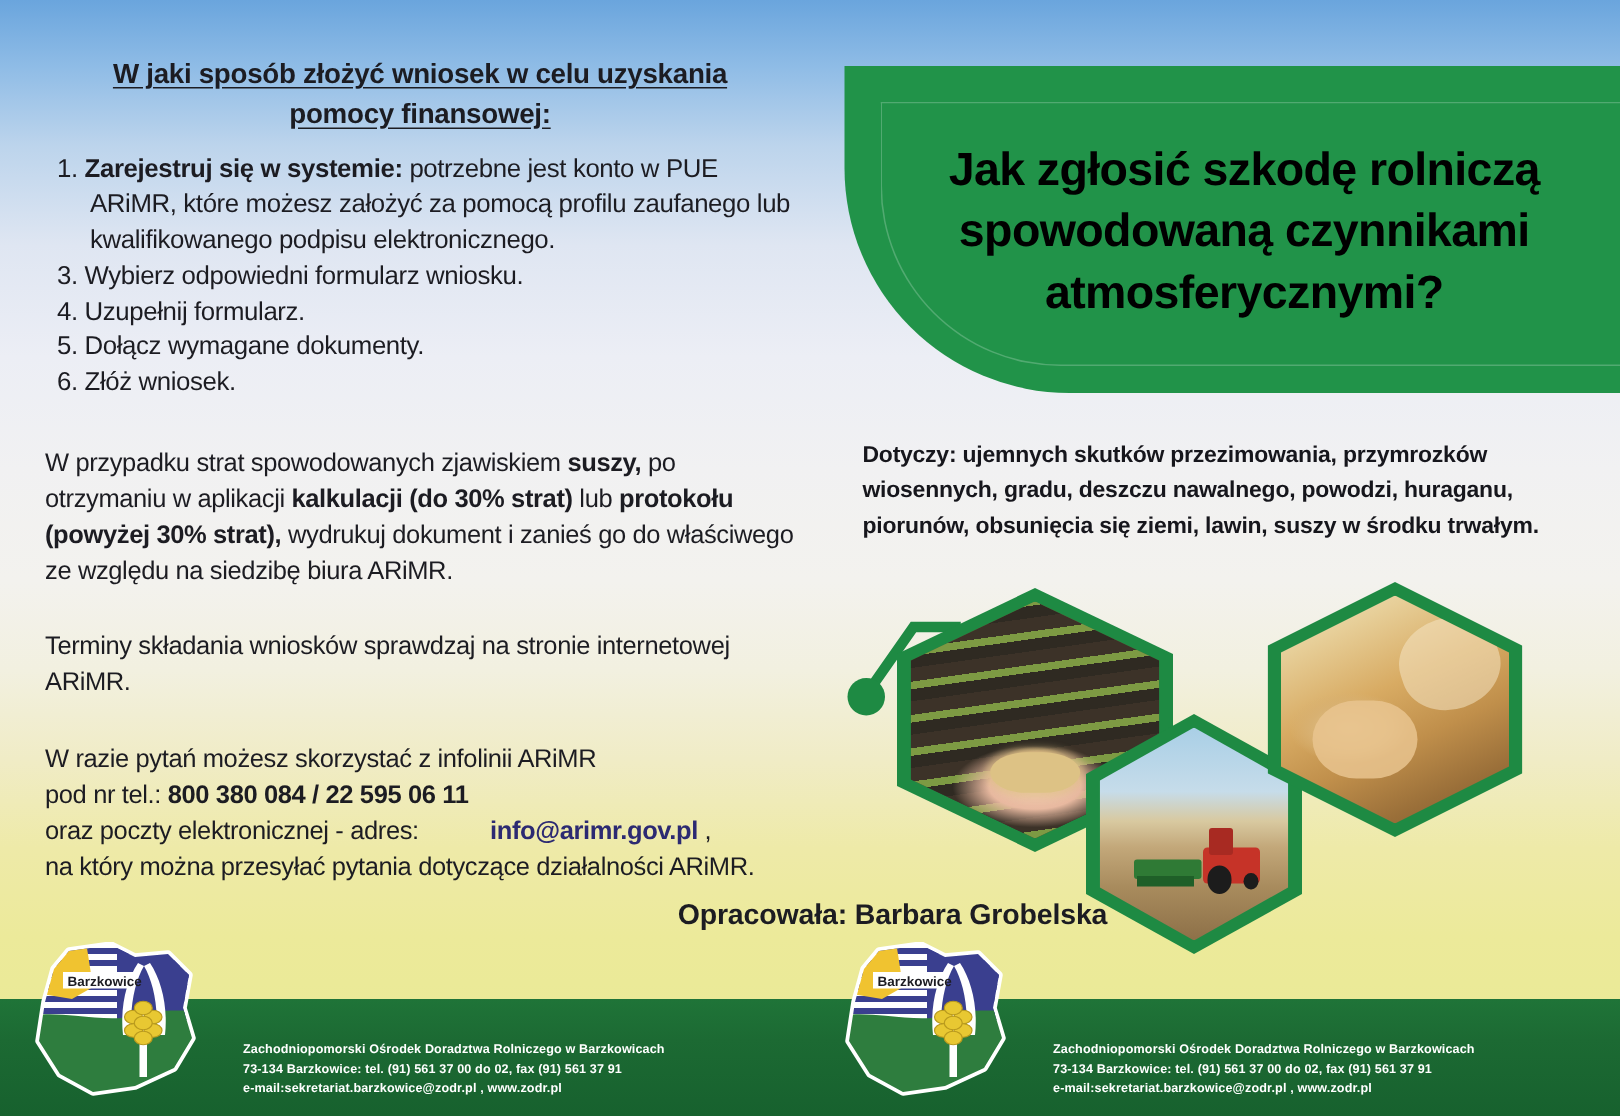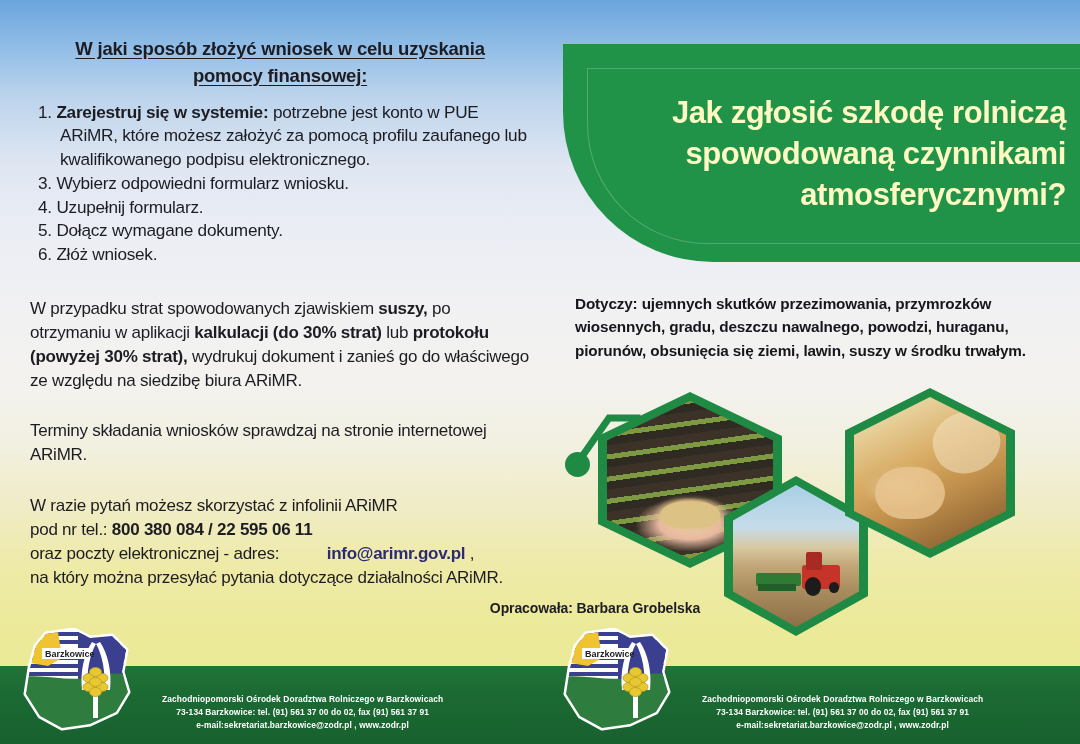--- a/index.html
+++ b/index.html
@@ -47,41 +47,41 @@
   .para {
     font-size:17px; line-height:1.42; letter-spacing:-0.25px;
     margin-top:26px;
   }
   .para b { font-weight:bold; }
   .mail { color:#2c2a72; font-weight:bold;margin-left:43px; }
   .phone { font-weight:bold; }
 
   .author {
     position:absolute; left:0; right:0; top:600px;
-    text-align:center; font-size:14px; font-weight:bold;
+    text-align:center; font-size:19px; font-weight:bold;
     letter-spacing:-0.1px; color:#1c1c22;
     padding-left:110px;
   }
 
   
   .green-panel {
     position:absolute; left:563px; top:44px; width:517px; height:218px;
     background:#219349;
     border-bottom-left-radius:150px;
   }
   .green-panel .inner-line {
     position:absolute; left:24px; top:24px; right:0; bottom:18px;
     border-left:1.5px solid rgba(255,255,255,.22);
     border-top:1.5px solid rgba(255,255,255,.22);
     border-bottom:1.5px solid rgba(255,255,255,.22);
     border-bottom-left-radius:120px;
   }
   .green-title {
     position:absolute; left:30px; right:14px; top:48px;
-    text-align:right; color:#fef9c3;
+    text-align:center; color:#000000;
     font-size:31px; font-weight:bold; line-height:1.33;
     letter-spacing:-0.4px;
   }
 
   
   .dotyczy {
     position:absolute; left:575px; top:292px; width:500px;
     color:#16161c;
     font-size:15.3px; font-weight:bold; line-height:1.52;
     letter-spacing:-0.15px;
@@ -158,21 +158,21 @@
 
   
   .footer {
     position:absolute; left:0; bottom:0; width:1080px; height:78px;
     background: linear-gradient(180deg,#1f7438 0%, #1c6a33 35%, #17612e 100%);
   }
   .foot-block { position:absolute; bottom:4px; display:flex; align-items:flex-end;gap:20px; }
   .foot-left  { left:16px; }
   .foot-right { left:556px; }
   .foot-text {
-    color:#ffffff; text-align:center; font-size:8.4px; font-weight:bold;
+    color:#ffffff; text-align:left; font-size:8.4px; font-weight:bold;
     line-height:1.55; letter-spacing:0.1px; padding-bottom:8px; margin-left:6px;margin-top:12px;
   }
 
   
   .logo { position:relative; width:120px; height:112px; }
   .logo svg { display:block; }
 </style>
 </head>
 <body>
 

